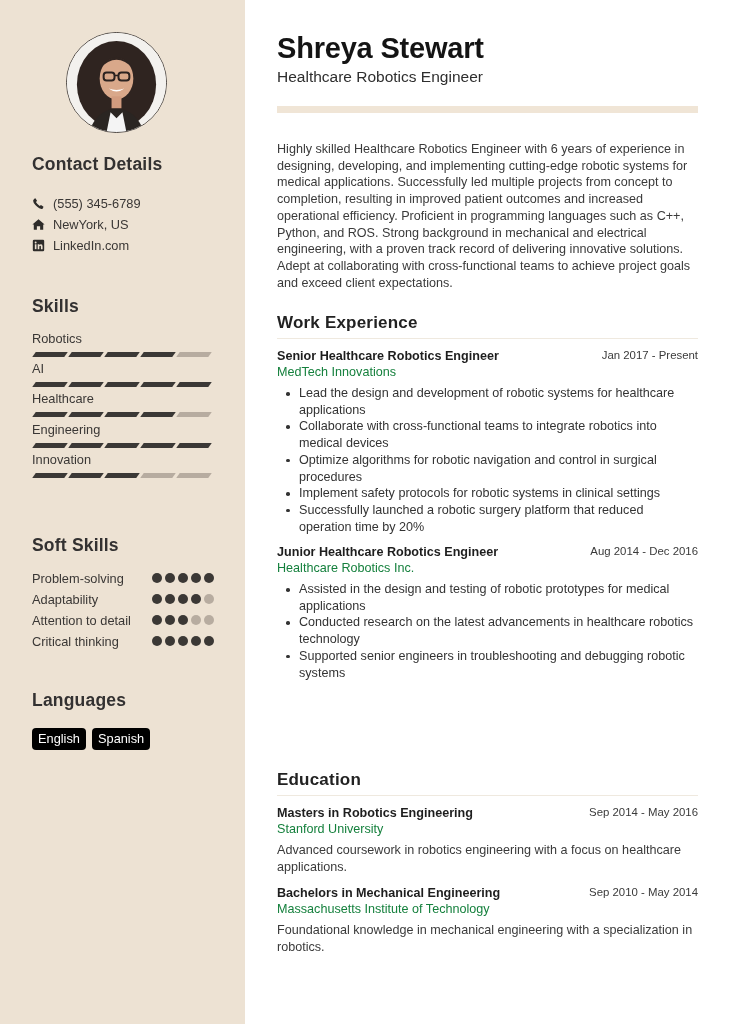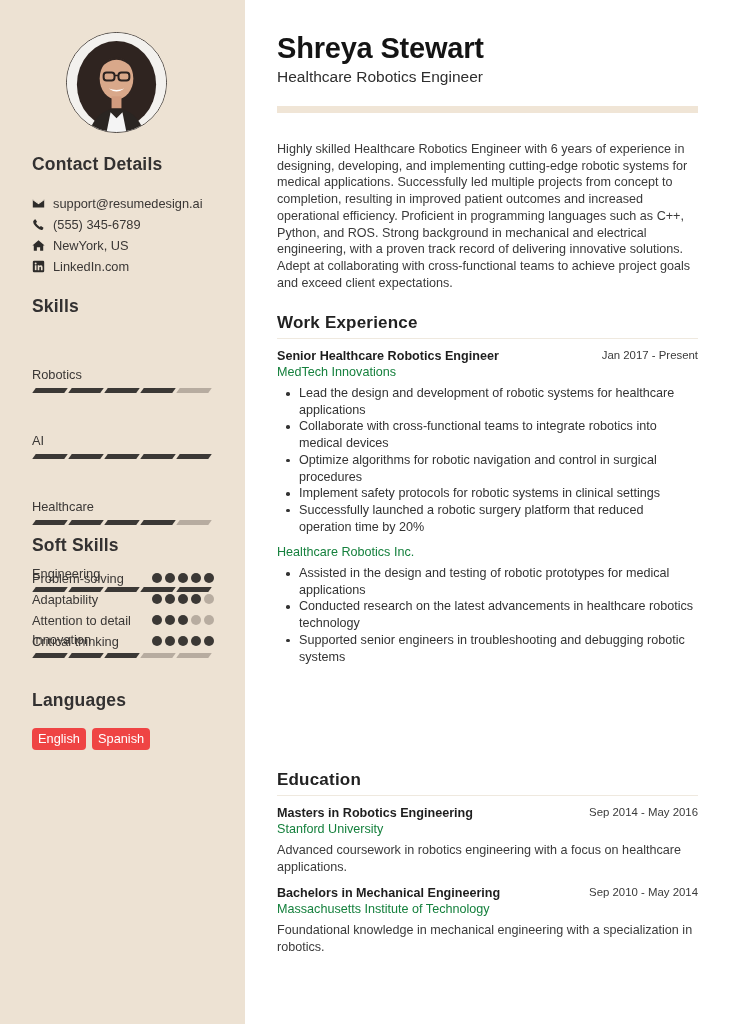--- a/index.html
+++ b/index.html
@@ -20,35 +20,35 @@
     .side-section-title {
       position: absolute; left: 32px; font-size: 17.5px; font-weight: bold; color: #333131;
       letter-spacing: 0.2px;
     }
     .contact-list { position: absolute; left: 32px; top: 193px; }
     .contact-item { display: flex; align-items: center; height: 21px; font-size: 12.8px; color: #3a3735; }
     .contact-item .ico { width: 13px; height: 13px; margin-right: 8px; display: inline-flex; align-items: center; justify-content: center; }
     .contact-item .ico svg { width: 13px; height: 13px; fill: #2e2c2a; }
 
     .skills { position: absolute; left: 32px; top: 331px; width: 182px; }
-    .skill { height: 30.2px; margin-top: 36px; }
+    .skill { height: 30.2px; }
     .skill-name { font-size: 12.8px; color: #3a3735; line-height: 16px; }
     .skill-bar { display: flex; gap: 4px; margin-top: 5px; height: 5px; padding-left: 2px; }
     .seg { width: 32px; height: 5px; background: #3b3835; transform: skewX(-35deg); }
     .seg.off { background: #b7aca0; }
 
     .soft { position: absolute; left: 32px; top: 570px; width: 182px; }
     .soft-row { display: flex; justify-content: space-between; align-items: flex-start; font-size: 12.8px; color: #3a3735; line-height: 17px; margin-bottom: 4px; }
     .soft-row .lbl { width: 110px; }
     .dots { display: flex; gap: 3px; padding-top: 3px; }
     .dot { width: 10px; height: 10px; border-radius: 50%; background: #3b3835; }
     .dot.off { background: #b7aca0; }
 
     .langs { position: absolute; left: 32px; top: 728px; display: flex; gap: 6px; }
-    .lang { background: #ef4444; color: #ffffff; font-size: 12.8px; padding: 3px 6px 4px; border-radius: 4px; }
+    .lang { background: #000000; color: #ffffff; font-size: 12.8px; padding: 3px 6px 4px; border-radius: 4px; }
 
     .main { position: absolute; left: 277px; top: 0; width: 421px; }
     .name { position: absolute; top: 32px; font-size: 29px; font-weight: bold; color: #141414; letter-spacing: -0.2px; white-space: nowrap; }
     .role { position: absolute; top: 68px; font-size: 15.5px; color: #2e2e2e; white-space: nowrap; }
     .accent-bar { position: absolute; top: 106px; width: 421px; height: 7px; background: #f0e5d6; }
     .summary { position: absolute; top: 141px; width: 421px; font-size: 12.6px; line-height: 16.7px; color: #3a3a3a; }
 
     .section-title { position: absolute; font-size: 17px; font-weight: bold; color: #222; letter-spacing: 0.2px; }
     .section-rule { position: absolute; width: 421px; height: 1px; background: #efe9df; }
 
@@ -80,29 +80,20 @@
       <path d="M42 56 Q50 62 58 56 Q50 59 42 56 Z" fill="#fff"></path>
       <rect x="45" y="64" width="10" height="12" fill="#d29c7f"></rect>
     </svg>
   </div>
 
   <div class="side-section-title" style="top:154px;">Contact Details</div>
   <div class="contact-list">
     <div class="contact-item">
       <span class="ico">
         <svg viewBox="0 0 16 16">
-            <path d="M1 3h14v10H1z M1 3l7 5 7-5" fill="#2e2c2a"></path>
-            <path d="M1.5 3.5 L8 8.2 L14.5 3.5" stroke="#ede2d3" stroke-width="1.3" fill="none"></path>
-          </svg>
-      </span>
-      <span>support@resumedesign.ai</span>
-    </div>
-    <div class="contact-item">
-      <span class="ico">
-        <svg viewBox="0 0 16 16">
             <path d="M11.5 10.2 L13.8 11.6 Q14.3 12 14 12.6 L13 14.4 Q12.5 15 11.7 14.8 Q6 13 2.2 7.3 Q1 4.5 1.6 3.6 L3.3 1.7 Q3.9 1.3 4.4 1.8 L6 4.2 Q6.3 4.8 5.8 5.3 L4.8 6.3 Q6.5 9.3 9.6 11.1 L10.6 10.1 Q11 9.8 11.5 10.2 Z"></path>
           </svg>
       </span>
       <span>(555) 345-6789</span>
     </div>
     <div class="contact-item">
       <span class="ico">
         <svg viewBox="0 0 16 16">
             <path d="M8 1.5 L15.5 8 L13.8 8 L13.8 14.5 L10 14.5 L10 10 L6 10 L6 14.5 L2.2 14.5 L2.2 8 L0.5 8 Z"></path>
           </svg>
@@ -245,20 +236,24 @@
     <ul class="bullets">
       <li>Lead the design and development of robotic systems for healthcare applications</li>
       <li>Collaborate with cross-functional teams to integrate robotics into medical devices</li>
       <li>Optimize algorithms for robotic navigation and control in surgical procedures</li>
       <li>Implement safety protocols for robotic systems in clinical settings</li>
       <li>Successfully launched a robotic surgery platform that reduced operation time by 20%</li>
     </ul>
   </div>
 
   <div class="entry" style="top:544px;">
+    <div class="entry-head">
+      <span class="entry-title">Junior Healthcare Robotics Engineer</span>
+      <span class="entry-date">Aug 2014 - Dec 2016</span>
+    </div>
     <div class="entry-org">Healthcare Robotics Inc.</div>
     <ul class="bullets">
       <li>Assisted in the design and testing of robotic prototypes for medical applications</li>
       <li>Conducted research on the latest advancements in healthcare robotics technology</li>
       <li>Supported senior engineers in troubleshooting and debugging robotic systems</li>
     </ul>
   </div>
 
   <h2 class="section-title" style="top:770px;">Education</h2>
   <div class="section-rule" style="top:795px;"></div>

